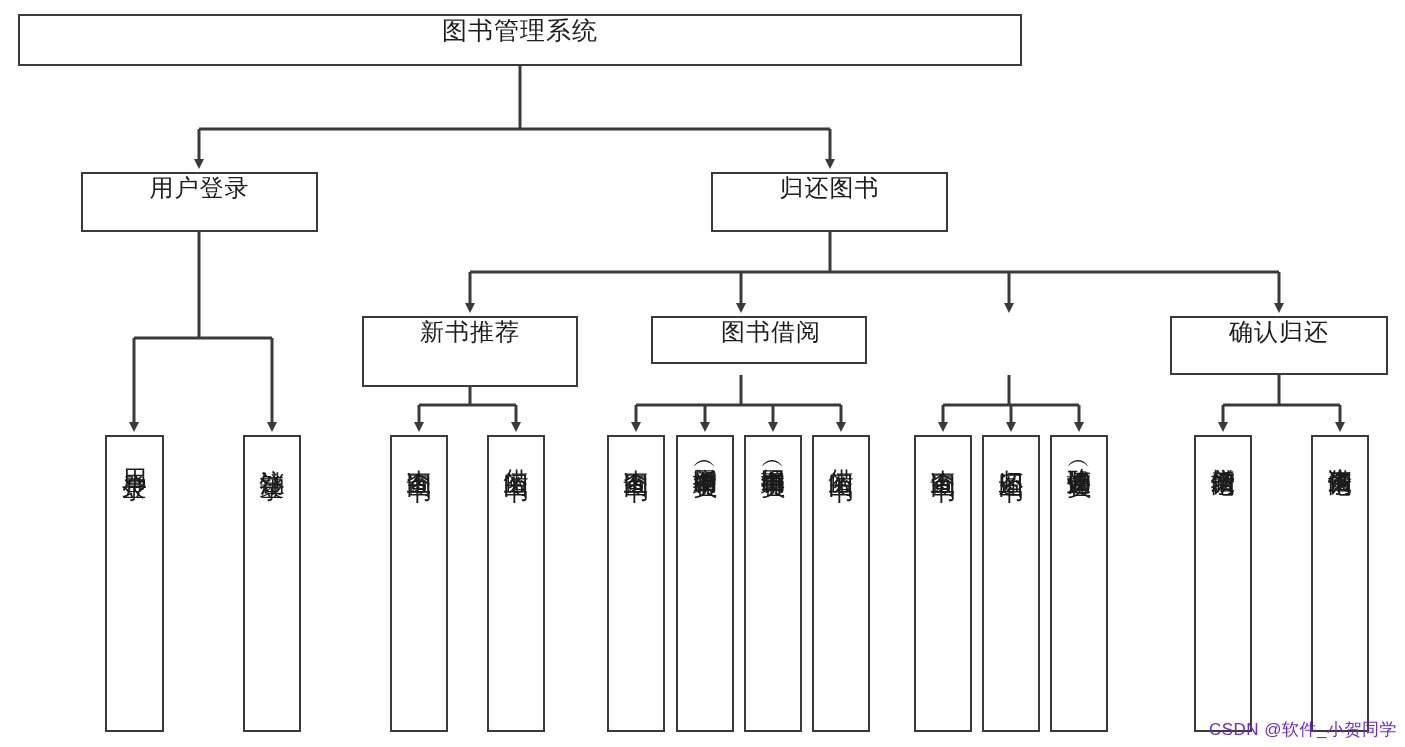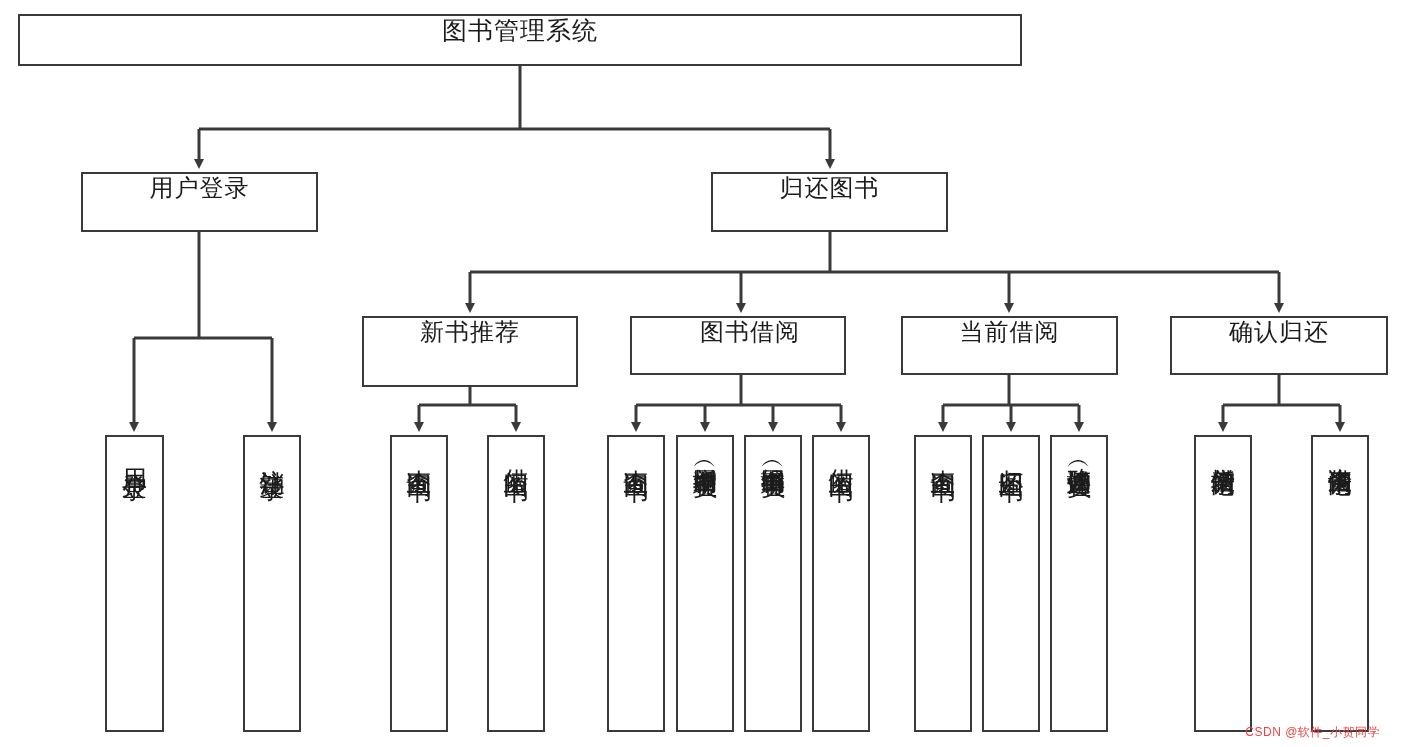--- a/index.html
+++ b/index.html
@@ -58,24 +58,24 @@
     letter-spacing:3px;
     line-height:1;
     white-space:nowrap;
   }
   .node.v.tight .lbl{
     font-size:24px;
     letter-spacing:1px;
   }
   #watermark{
     position:absolute;
-    right:25px;
+    right:8px;
     bottom:6px;
-    font-size:12px;
-    color:#ef4444;
+    font-size:17px;
+    color:#6d28d9;
     letter-spacing:0.5px;
     z-index:5;
     user-select:none;
     white-space:nowrap;
   }
 </style>
 </head>
 <body>
 
 <div id="canvas">
@@ -137,25 +137,22 @@
   <div class="node h" style="left:81px;top:172px;width:237px;height:60px;">
     <span class="lbl">用户登录</span>
   </div>
   <div class="node h" style="left:711px;top:172px;width:237px;height:60px;">
     <span class="lbl">归还图书</span>
   </div>
 
   <div class="node h" style="left:362px;top:316px;width:216px;height:71px;">
     <span class="lbl">新书推荐</span>
   </div>
-  <div class="node h" style="left:630px;top:316px;width:216px;height:59px;padding-left:24px;">
+  <div class="node h" style="left:651px;top:316px;width:216px;height:48px;padding-left:24px;">
     <span class="lbl">图书借阅</span>
-  </div>
-  <div class="node h" style="left:901px;top:316px;width:217px;height:59px;">
-    <span class="lbl">当前借阅</span>
   </div>
   <div class="node h" style="left:1170px;top:316px;width:218px;height:59px;">
     <span class="lbl">确认归还</span>
   </div>
 
   <div class="node v" style="left:105px;top:435px;width:59px;height:297px;">
     <span class="lbl">用户登录</span>
   </div>
   <div class="node v" style="left:243px;top:435px;width:58px;height:297px;">
     <span class="lbl">注销登录</span>

